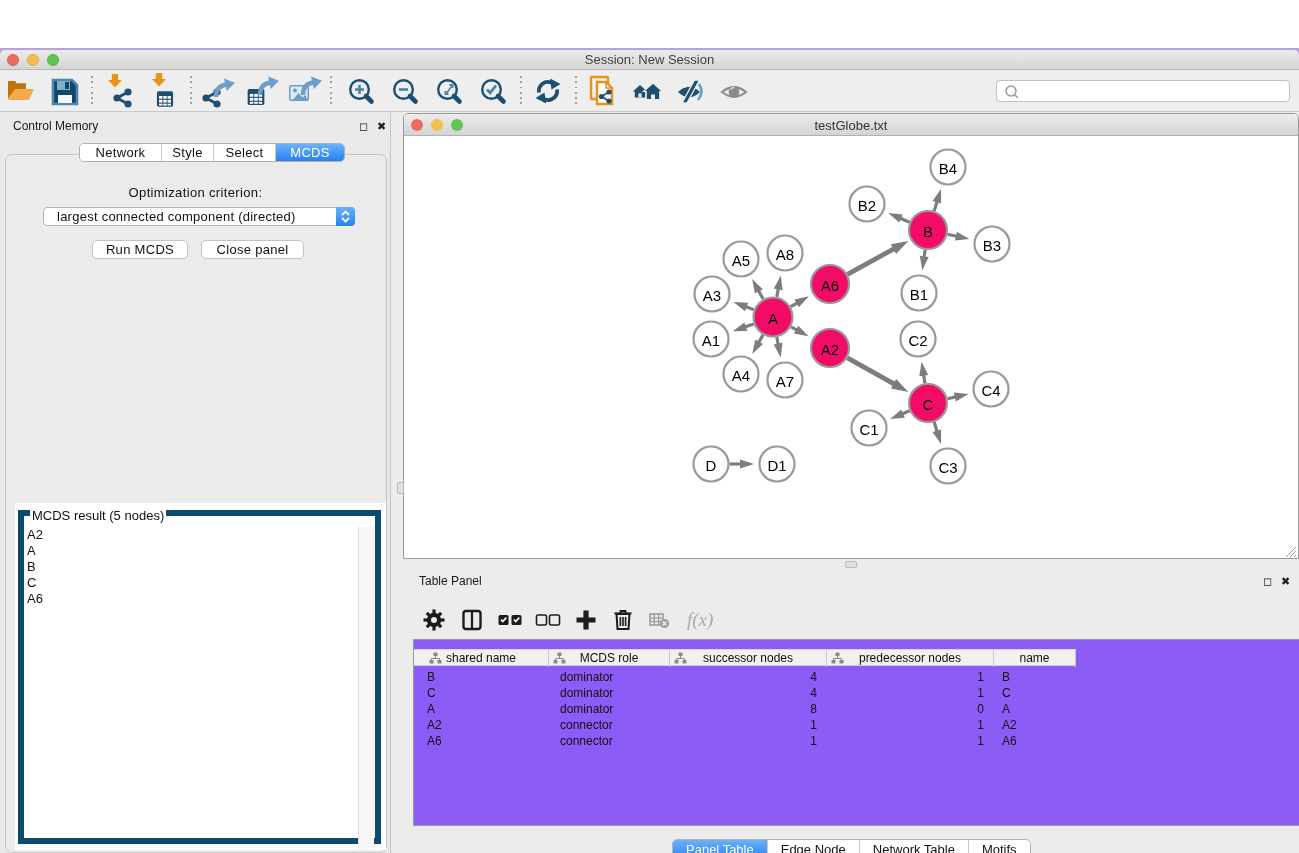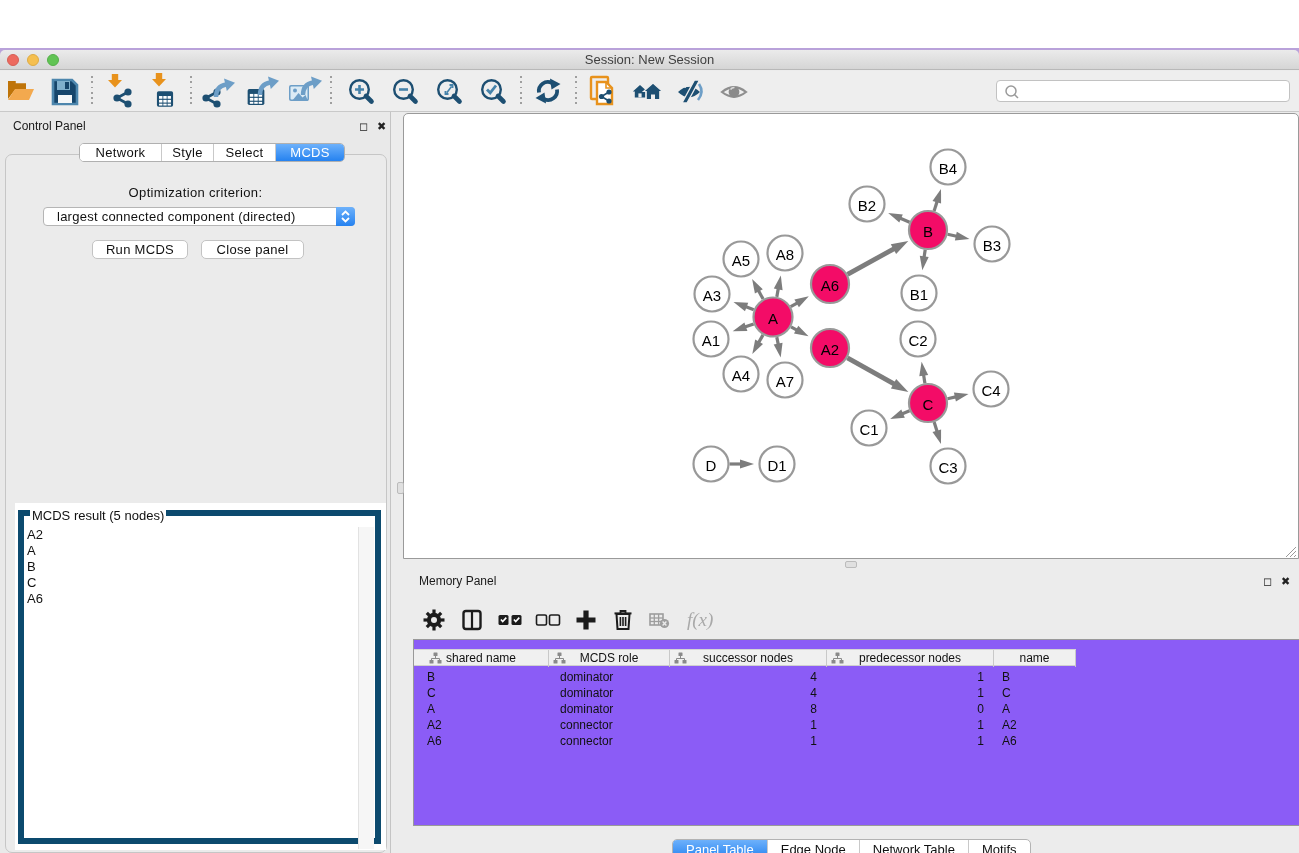--- a/index.html
+++ b/index.html
@@ -246,21 +246,21 @@
   <div class="tsep" style="left:520px"></div>
   <div class="tsep" style="left:575px"></div>
   <div id="searchbox">
         <svg width="20" height="20" style="position:absolute;left:5px;top:1px;">
           <circle cx="9" cy="9" r="5" fill="none" stroke="#9a9a9a" stroke-width="1.5"></circle>
           <path d="M12.5,12.5 L16,16" stroke="#9a9a9a" stroke-width="1.5"></path>
         </svg>
       </div>
 </div>
 <div class="abs" id="cpanel">
-  <div class="abs" id="cpTitle">Control Panel</div>
+  <div class="abs" id="cpTitle">Control Memory</div>
   <div class="winbtn" style="left:359px;top:8px;">◻</div>
   <div class="winbtn" style="left:377px;top:8px;">✖</div>
   <div class="abs" id="cpBody"></div>
   <div id="tabs">
     <div class="tab" style="width:82px;">Network</div>
         <div class="tab" style="width:52px;">Style</div>
     <div class="tab" style="width:62px;">Select</div>
         <div class="tab blue" style="width:68px;">MCDS</div>
   </div>
   <div class="abs" id="optlabel">Optimization criterion:</div>
@@ -275,20 +275,26 @@
   <div class="btn" style="left:201px; top:128px; width:103px;">Close panel</div>
   <div class="abs" id="mcdsWhite">
     <div id="mcdsField">
       <div id="mcdsLegend">MCDS result (5 nodes)</div>
       <div id="mcdsList">A2<br>A<br>B<br>C<br>A6</div>
       <div id="mcdsScroll"></div>
     </div>
   </div>
 </div>
 <div class="abs" id="netframe">
+  <div id="netTitlebar">
+    <div class="ntl" style="left:7px;background:#ed6a5f;"></div>
+    <div class="ntl" style="left:27px;background:#f5bf4f;"></div>
+    <div class="ntl" style="left:47px;background:#61c454;"></div>
+    <div id="netTitle">testGlobe.txt</div>
+  </div>
   <svg class="abs" id="graphsvg" style="left:0;top:22px;" width="894" height="422" viewBox="0 0 894 422">
 <g transform="translate(0,-1)">
 <line x1="359.1" y1="164.1" x2="353.9" y2="154.6" stroke="#7d7d7d" stroke-width="3.2"></line>
 <polygon points="348.1,144.1 358.8,154.2 350.9,158.6" fill="#7d7d7d"></polygon>
 <line x1="372.8" y1="161.9" x2="374.5" y2="152.4" stroke="#7d7d7d" stroke-width="3.2"></line>
 <polygon points="376.8,140.6 378.6,155.2 369.8,153.5" fill="#7d7d7d"></polygon>
 <line x1="349.8" y1="174.8" x2="340.7" y2="171.3" stroke="#7d7d7d" stroke-width="3.2"></line>
 <polygon points="329.5,167.1 344.2,167.8 341.0,176.3" fill="#7d7d7d"></polygon>
 <line x1="349.7" y1="188.9" x2="340.0" y2="192.3" stroke="#7d7d7d" stroke-width="3.2"></line>
 <polygon points="328.7,196.3 340.4,187.4 343.4,195.9" fill="#7d7d7d"></polygon>
@@ -366,21 +372,21 @@
 <text x="373" y="330" text-anchor="middle" dominant-baseline="central" font-size="15" fill="#000">D1</text>
 </g>
 </svg>
   <svg class="abs" style="left:880px;top:432px;" width="13" height="12">
     <path d="M2 11 L12 1 M6 11 L12 5 M10 11 L12 9" stroke="#9a9a9a" stroke-width="1" fill="none"></path>
   </svg>
 </div>
 <div class="abs" style="left:397px;top:434px;width:7px;height:12px;background:#e0e0e0;border:1px solid #bbb;border-radius:2px;"></div>
 <div class="abs" style="left:845px;top:513px;width:12px;height:7px;background:#e0e0e0;border:1px solid #bbb;border-radius:2px;"></div>
 <div class="abs" id="tpanel">
-  <div class="abs" id="tpTitle">Memory Panel</div>
+  <div class="abs" id="tpTitle">Table Panel</div>
   <div class="winbtn" style="left:871px;top:6px;">◻</div>
   <div class="winbtn" style="left:889px;top:6px;">✖</div>
   <svg class="abs" style="left:0;top:0;" width="330" height="75" viewBox="0 0 330 75">
         <g transform="translate(42,51)">
           <g>
 <circle cx="0" cy="0" r="7.2" fill="#1c1c1c"></circle>
 <circle cx="0" cy="0" r="3" fill="#ececec"></circle>
 <g fill="#1c1c1c">
 <rect x="-1.6" y="-10.5" width="3.2" height="4"></rect>
               <rect x="-1.6" y="6.5" width="3.2" height="4"></rect>

